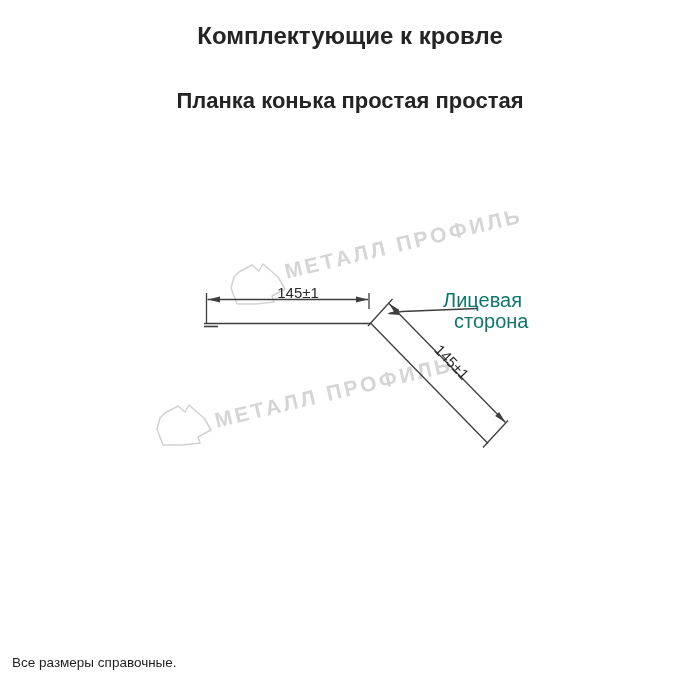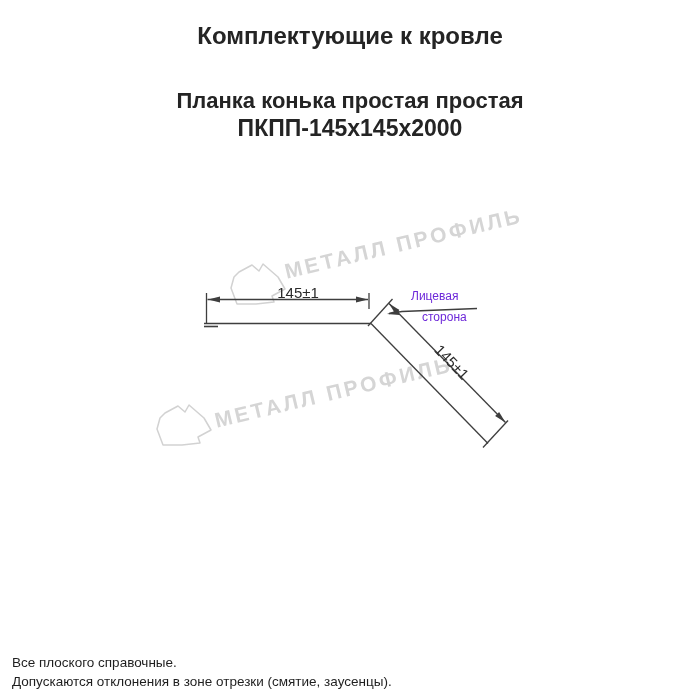--- a/index.html
+++ b/index.html
@@ -23,36 +23,35 @@
   .wm-logo{position:absolute;}
   #wm-logo-top{left:225px;top:261px;}
   #wm-logo-bottom{left:151px;top:402px;}
 
   #diagram-svg{position:absolute;left:0;top:0;}
 
   .dim-label{position:absolute;font-size:15px;white-space:nowrap;color:#2b2b2b;}
   #dim-horizontal-label{left:298px;top:284px;transform:translateX(-50%);}
   #dim-slope-label{left:452px;top:362px;transform:translate(-50%,-50%) rotate(46deg);}
 
-  .callout-text{position:absolute;font-size:12px;white-space:nowrap;color:#6d28d9;}
+  .callout-text{position:absolute;font-size:20px;white-space:nowrap;color:#0f766e;margin-left:32px;}
   #callout-line1{left:411px;top:289px;}
   #callout-line2{left:422px;top:310px;}
 
   .footer-note{position:absolute;left:12px;font-size:13.5px;color:#1f1f1f;white-space:nowrap;}
   #footer-note1{top:655px;}
   #footer-note2{top:674px;}
 </style>
 </head>
 <body>
 
 <div class="page">
 
   <div class="heading" id="page-title">Комплектующие к кровле</div>
   <div class="heading" id="product-line1">Планка конька простая простая</div>
-  <div class="heading" id="product-line2">ПКПП-145х145х2000</div>
 
   <svg class="wm-logo" id="wm-logo-top" width="62" height="48" viewBox="0 0 62 48">
     <polygon points="14,11 27,4 34,10 38,3 53,16 60,28 47,35 49,41 31,43 12,43 6,27 9,16" fill="none" stroke="#d2d2d2" stroke-width="1.5" stroke-linejoin="round"></polygon>
   </svg>
   <div class="wm-text" id="wm-text-top">МЕТАЛЛ ПРОФИЛЬ</div>
 
   <svg class="wm-logo" id="wm-logo-bottom" width="62" height="48" viewBox="0 0 62 48">
     <polygon points="14,11 27,4 34,10 38,3 53,16 60,28 47,35 49,41 31,43 12,43 6,27 9,16" fill="none" stroke="#d2d2d2" stroke-width="1.5" stroke-linejoin="round"></polygon>
   </svg>
   <div class="wm-text" id="wm-text-bottom">МЕТАЛЛ ПРОФИЛЬ</div>
@@ -85,16 +84,15 @@
       <polygon points="505.5,422.5 499.1,412 495.1,415.9"></polygon>
       <polygon points="387,314 398.5,309.6 399.3,315"></polygon>
     </g>
   </svg>
 
   <div class="dim-label" id="dim-horizontal-label">145±1</div>
   <div class="dim-label" id="dim-slope-label">145±1</div>
   <div class="callout-text" id="callout-line1">Лицевая</div>
   <div class="callout-text" id="callout-line2">сторона</div>
 
-  <div class="footer-note" id="footer-note1">Все плоского справочные.</div>
-  <div class="footer-note" id="footer-note2">Допускаются отклонения в зоне отрезки (смятие, заусенцы).</div>
+  <div class="footer-note" id="footer-note1">Все размеры справочные.</div>
 
 </div>
 
 </body></html>

